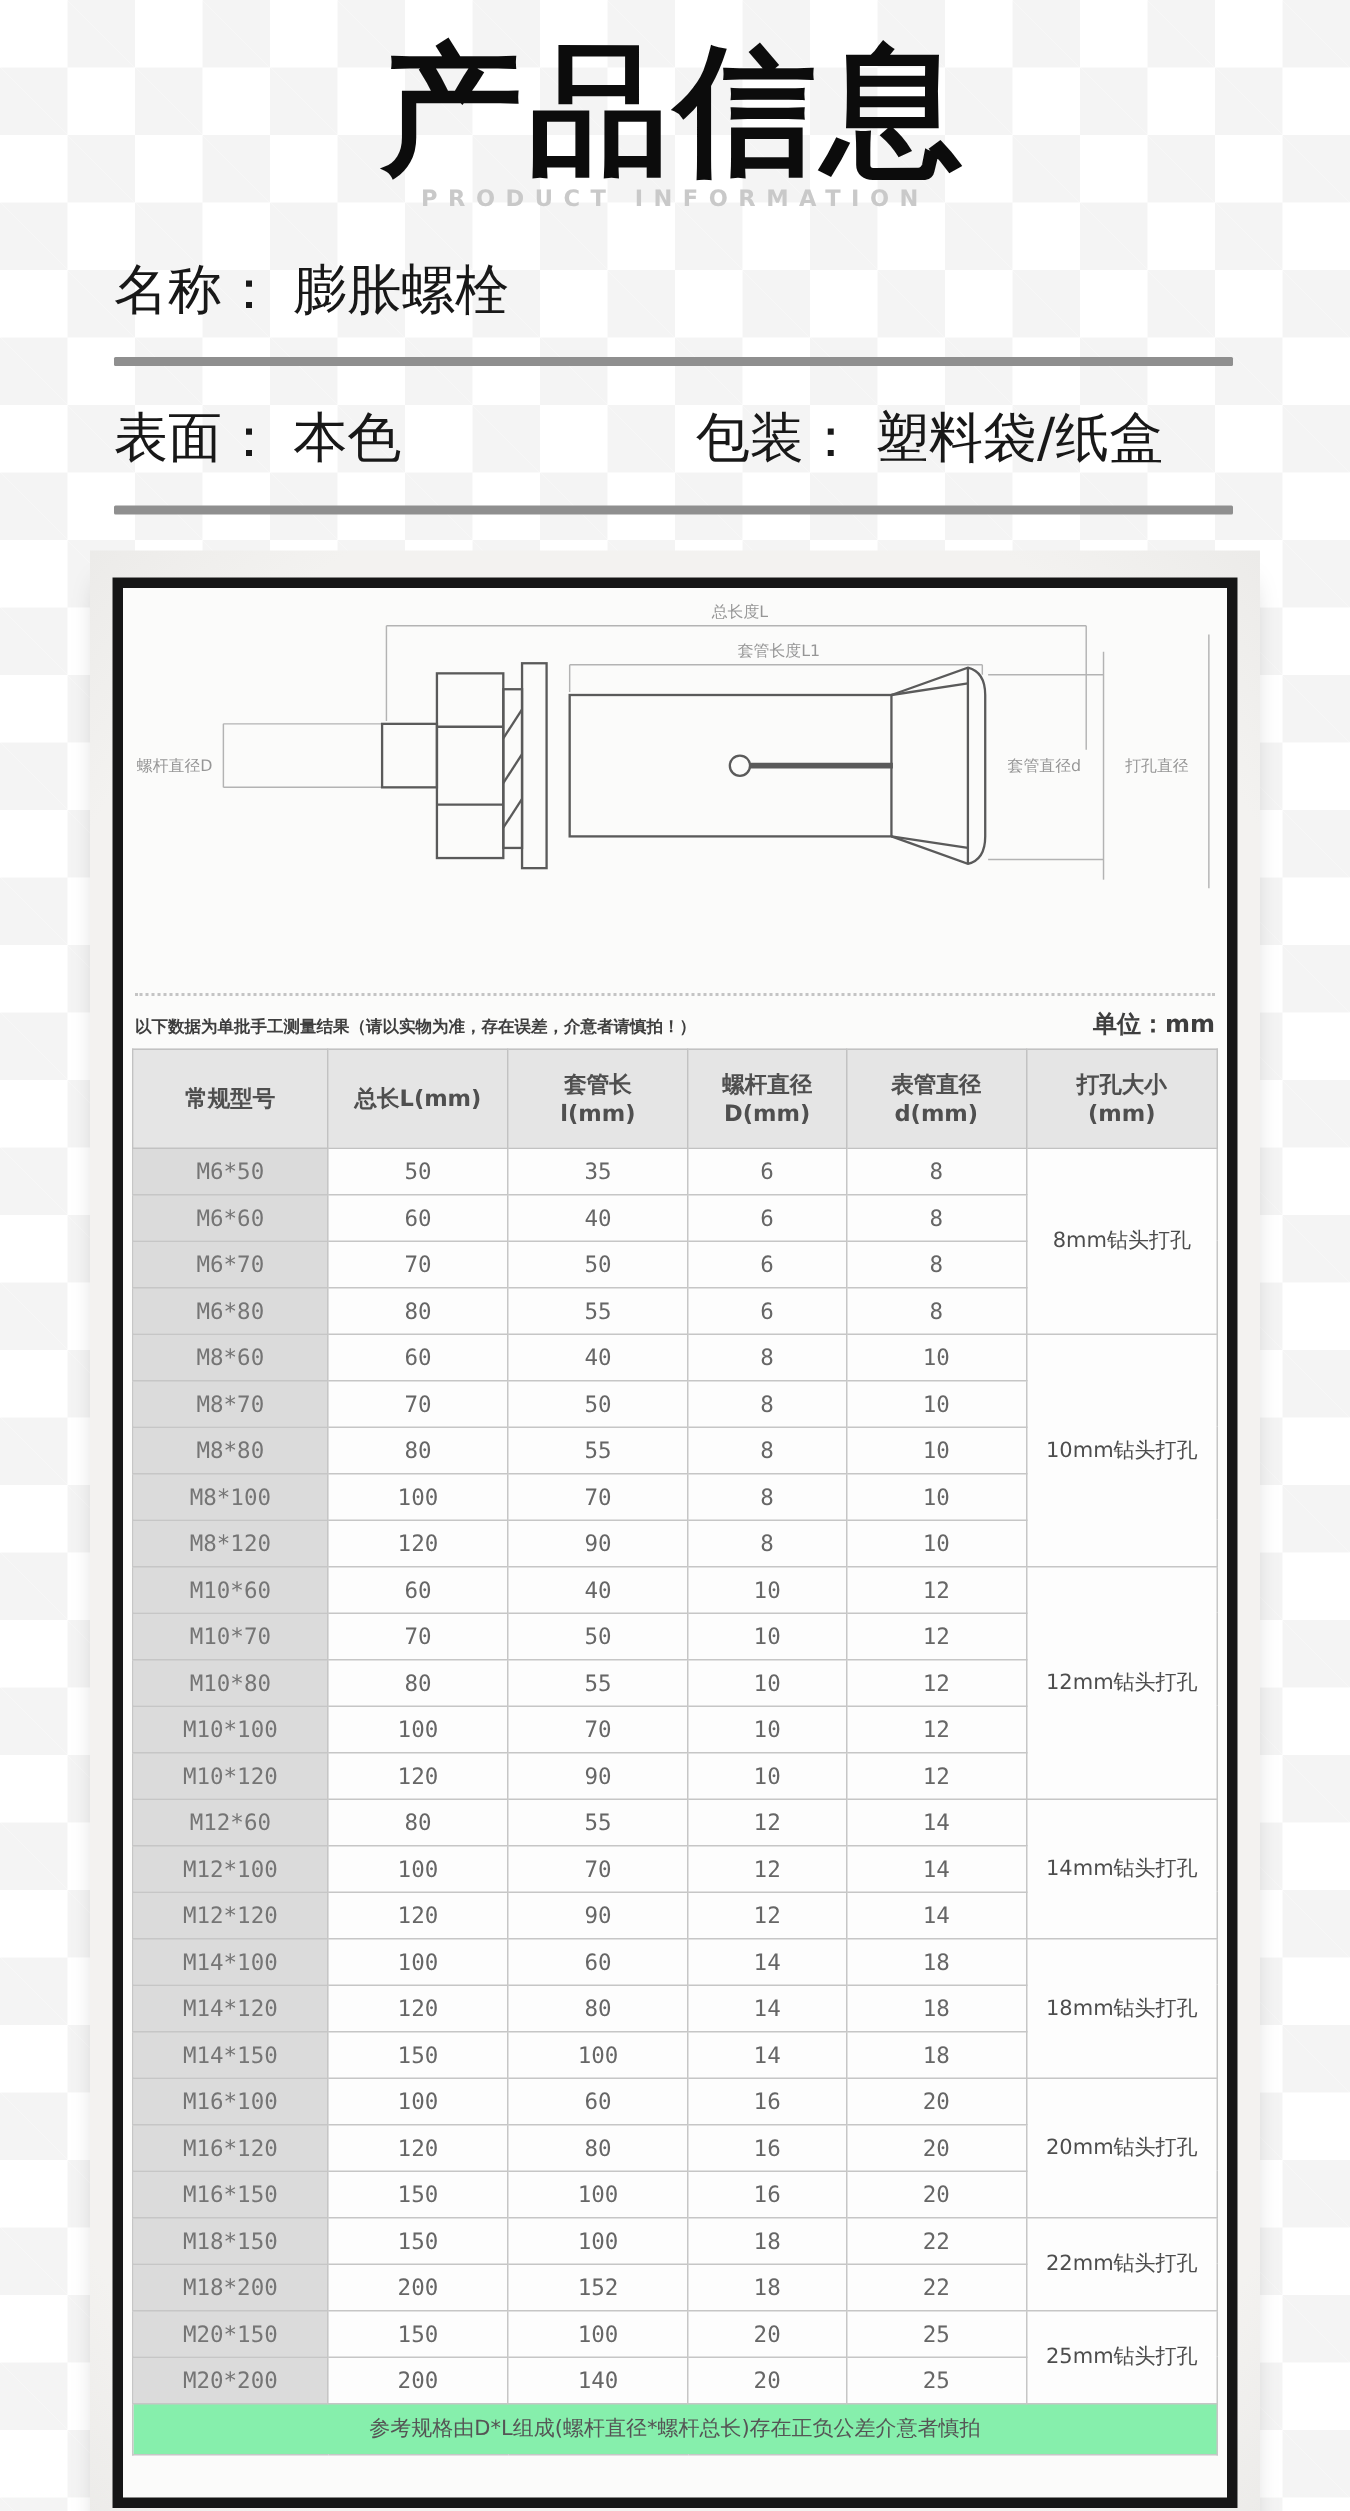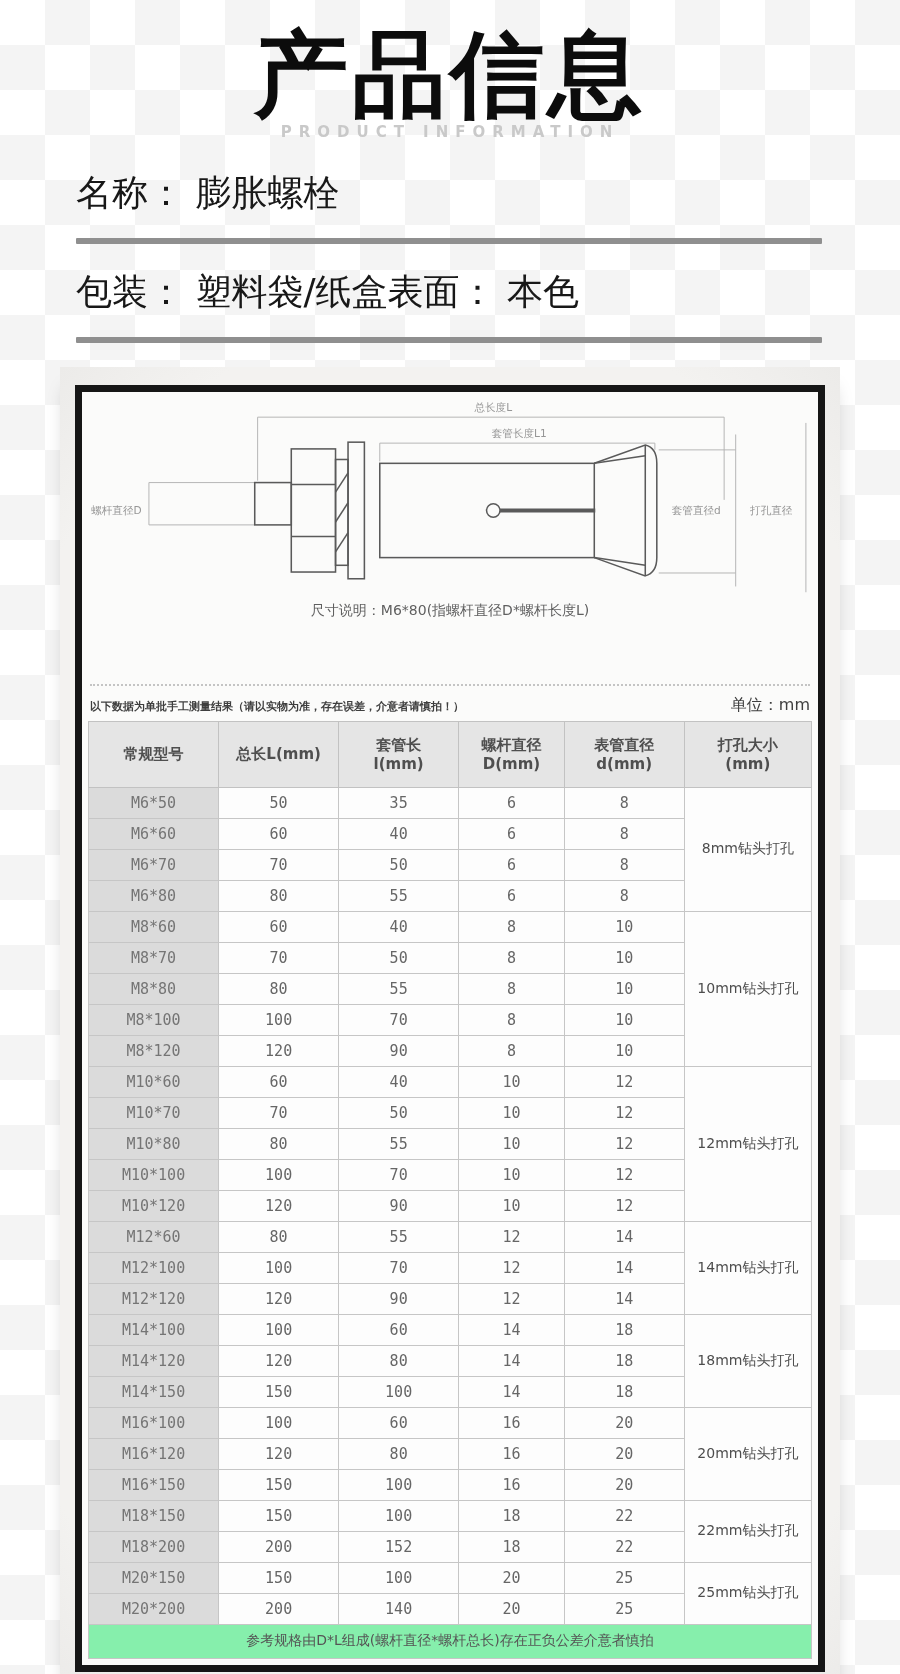--- a/index.html
+++ b/index.html
@@ -37,21 +37,21 @@
   }
   .panel { border:7px solid #161616; background:#fbfbfa; width:100%; height:100%; padding:4px 6px 0; overflow:hidden; }
 
   .diagram-wrap { width:100%; height:202px; }
   .diagram-wrap svg { width:100%; height:100%; }
   .caption { text-align:center; font-size:14px; color:#5f5f5f; margin-top:4px; }
 
   .dotted { border-top:2px dotted #c4c4c4; margin:64px 2px 0; }
   .note-row { display:flex; justify-content:space-between; align-items:baseline; margin:9px 2px 5px; }
   .note { font-size:11px; font-weight:bold; color:#3e3e3e; }
-  .unit { font-size:16px; font-weight:normal; color:#3e3e3e; }
+  .unit { font-size:16px; font-weight:bold; color:#3e3e3e; }
 
   table { width:100%; border-collapse:collapse; table-layout:fixed; }
   th { background:#e5e5e5; border:1px solid #c2c2c2; font-size:15px; color:#4f4f4f; height:37px; font-weight:bold; padding:14px; }
   td { border:1px solid #c6c6c6; height:31px; text-align:center; vertical-align:middle;
        font-size:15px; color:#666; background:#fdfdfd; font-family:"DejaVu Sans Mono","DejaVu Sans",sans-serif; }
   td.model { background:#dbdbdb; color:#757575; }
   td.drill { color:#4d4d4d; font-size:14px; font-family:"DejaVu Sans","Liberation Sans",sans-serif;margin-left:20px; }
   tfoot td { height:34px; font-size:14px; color:#555; background:#86efac;
              font-family:"DejaVu Sans","Liberation Sans",sans-serif; }
 
@@ -71,27 +71,27 @@
 
   <div class="info">
     <div class="info-row">
       <div class="field left">
         <span class="lab">名称： </span>
         <span class="val">膨胀螺栓</span>
       </div>
     </div>
     <div class="divider"></div>
     <div class="info-row">
+      <div class="field left">
+        <span class="lab">表面： </span>
+        <span class="val">本色</span>
+      </div>
       <div class="field">
         <span class="lab">包装： </span>
         <span class="val">塑料袋/纸盒</span>
-      </div>
-      <div class="field left">
-        <span class="lab">表面： </span>
-        <span class="val">本色</span>
       </div>
     </div>
     <div class="divider"></div>
   </div>
 
   <div class="photo">
     <div class="panel">
 
       <div class="diagram-wrap">
         <svg viewBox="0 0 750 210">
@@ -130,21 +130,20 @@
           <line class="boltline" x1="578" y1="51" x2="578" y2="187"></line>
 
           <line class="dimline" x1="592" y1="56" x2="672" y2="56"></line>
           <line class="dimline" x1="592" y1="184" x2="672" y2="184"></line>
           <line class="dimline" x1="672" y1="40" x2="672" y2="198"></line>
           <line class="dimline" x1="745" y1="28" x2="745" y2="204"></line>
           <text class="dimtext" x="631" y="123" text-anchor="middle">套管直径d</text>
           <text class="dimtext" x="709" y="123" text-anchor="middle">打孔直径</text>
         </svg>
       </div>
-      <div class="caption">尺寸说明：M6*80(指螺杆直径D*螺杆长度L)</div>
 
       <div class="dotted"></div>
 
       <div class="note-row">
         <span class="note">以下数据为单批手工测量结果（请以实物为准，存在误差，介意者请慎拍！）</span>
         <span class="unit">单位：mm</span>
       </div>
 
       <table>
         <colgroup>

